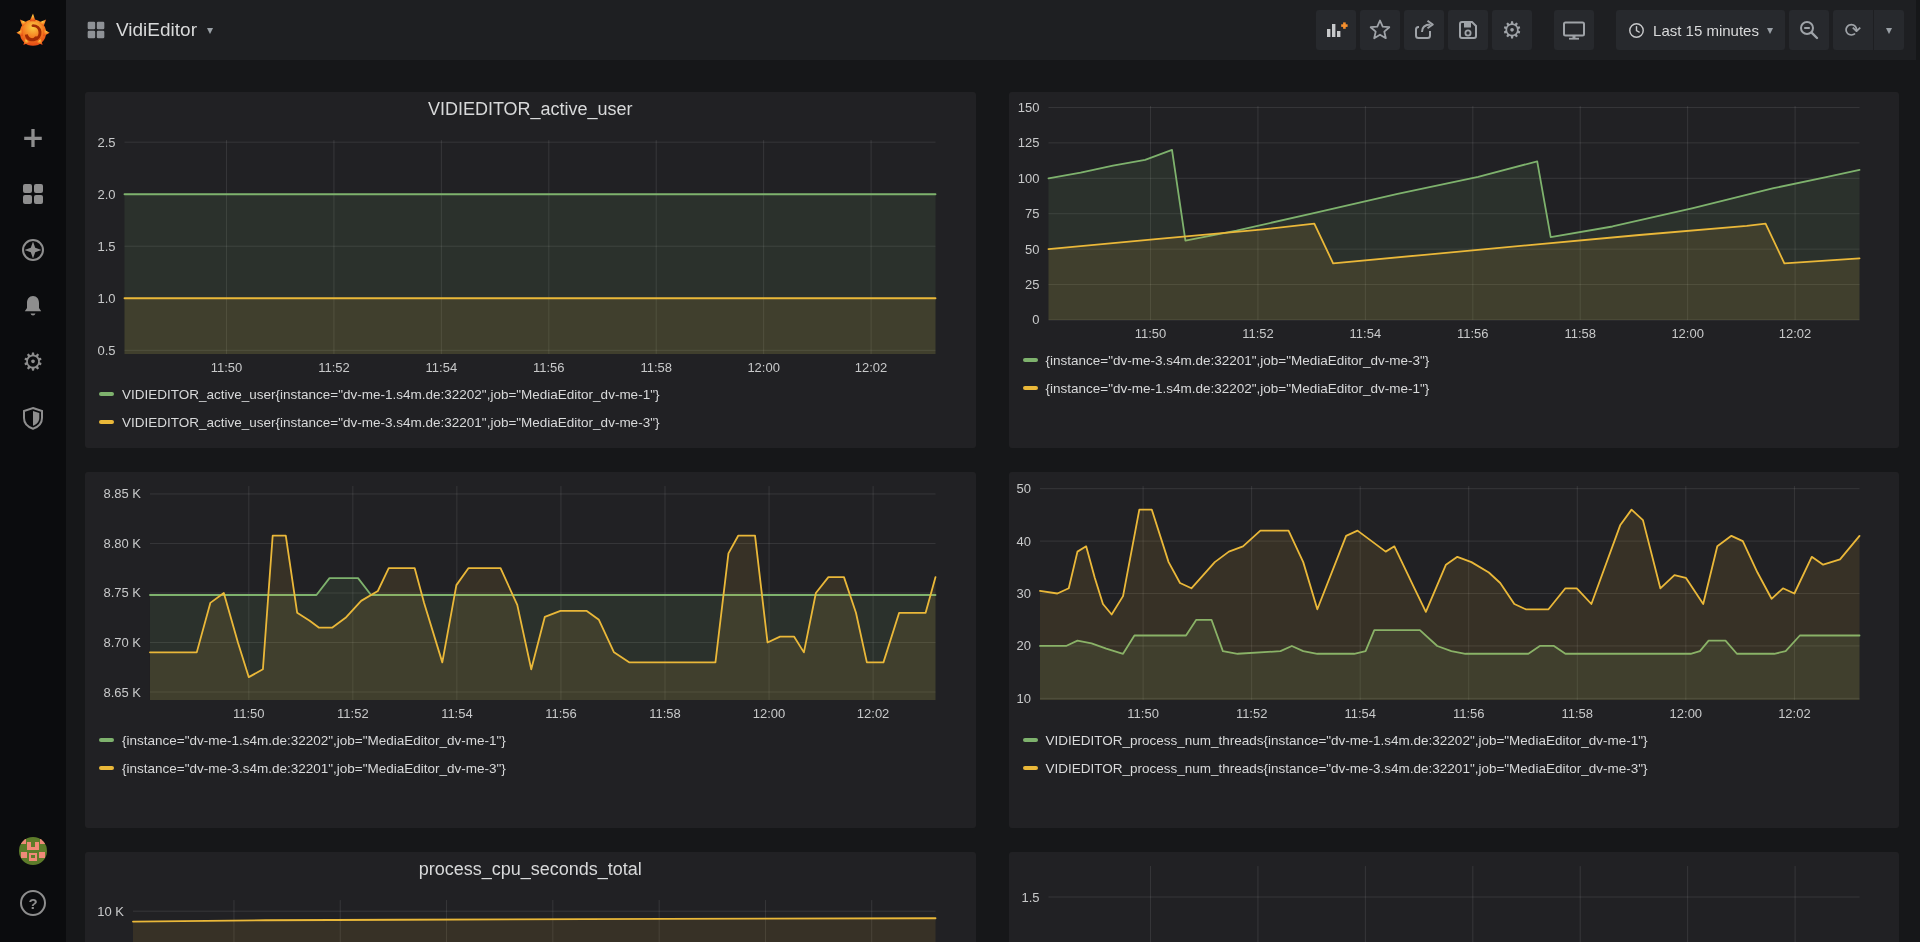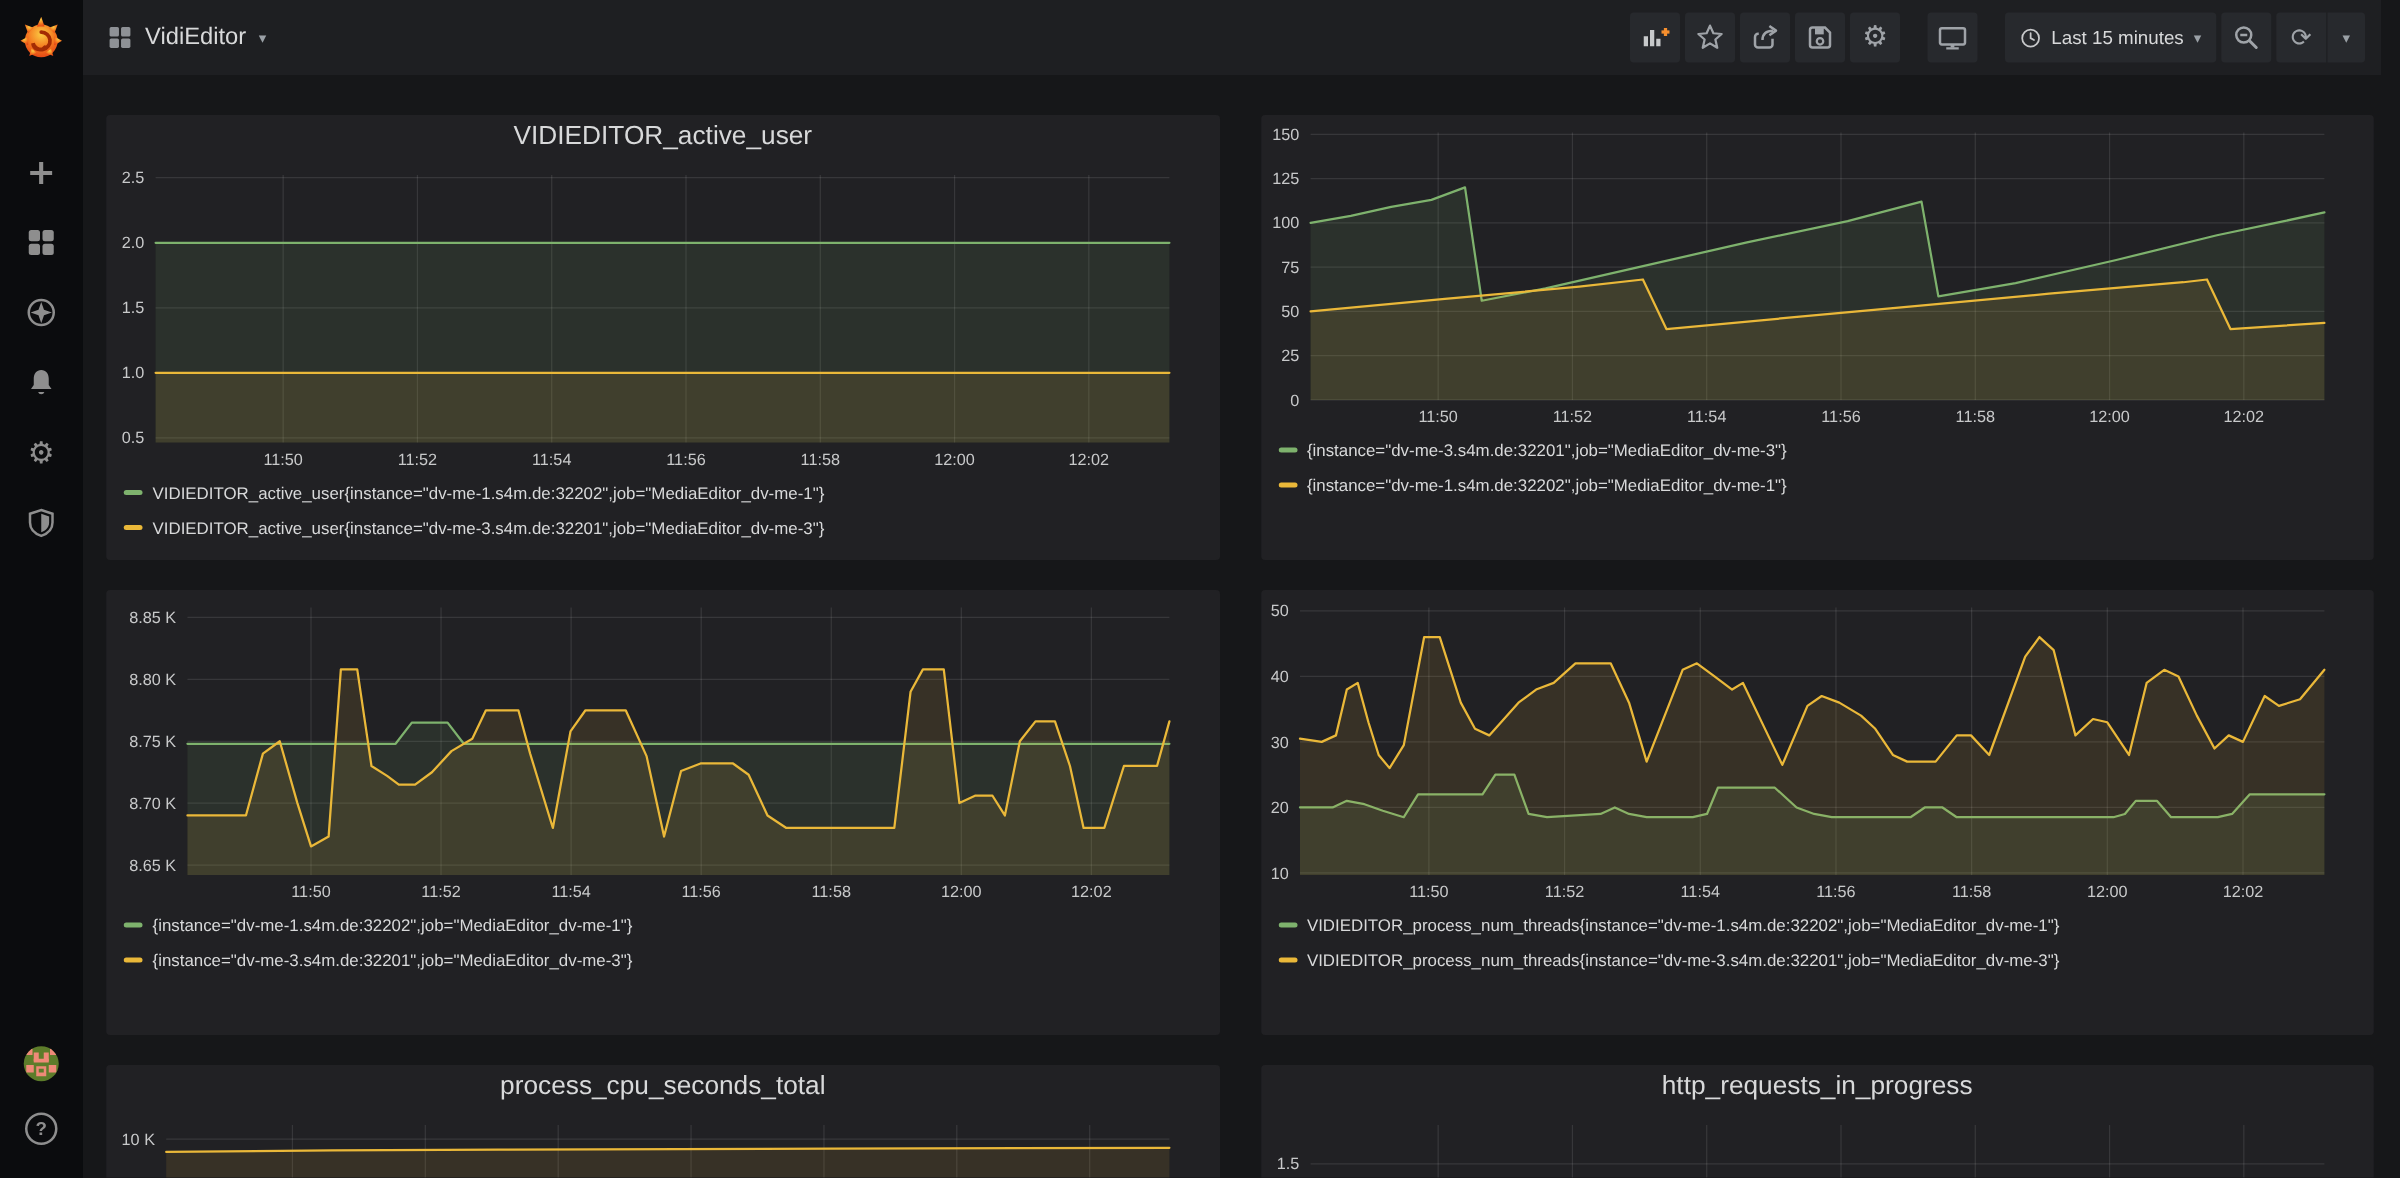--- a/index.html
+++ b/index.html
@@ -12,41 +12,41 @@
   .logo-box { width:66px; height:60px; display:flex; align-items:center; justify-content:center; cursor:pointer; }
   .side-icons { display:flex; flex-direction:column; align-items:center; gap:32px; padding-top:66px; }
   .side-icon { width:24px; height:24px; color:#8e8e8e; display:flex; align-items:center; justify-content:center; cursor:pointer; }
   .side-icon svg { display:block; }
   .glyph { font-family:"DejaVu Sans", sans-serif; color:#8e8e8e; line-height:1; }
   .side-bottom { margin-top:auto; display:flex; flex-direction:column; align-items:center; gap:24px; padding-bottom:26px; }
   .help-circle { width:26px; height:26px; border:2px solid #8e8e8e; border-radius:50%; color:#8e8e8e;
     font-size:15px; font-weight:bold; display:flex; align-items:center; justify-content:center; cursor:pointer; }
 
   
-  .navbar { position:fixed; left:66px; top:0; right:16px; height:60px; background:#1e1f22;
+  .navbar { position:fixed; left:66px; top:0; right:4px; height:60px; background:#1e1f22;
     display:flex; align-items:center; padding:0 12px 0 20px; z-index:10; }
   .dash-nav { display:flex; align-items:center; gap:10px; cursor:pointer; }
   .dash-title { color:#d8d9da; font-size:19px; }
   .caret { font-family:"DejaVu Sans", sans-serif; color:#9aa0a6; font-size:12px; }
   .nav-right { margin-left:auto; display:flex; align-items:center; }
   .nav-btn { height:40px; min-width:40px; background:#27292d; border-radius:3px; margin-left:4px;
     display:flex; align-items:center; justify-content:center; color:#9fa3a8; cursor:pointer; }
   .nav-gap { width:18px; }
   .timepicker { padding:0 12px; gap:8px; color:#d8d9da; font-size:15px; }
   .refresh-group { display:flex; margin-left:4px; }
   .refresh-group .nav-btn:first-child { border-radius:3px 0 0 3px; margin-left:0; }
   .refresh-group .nav-btn:last-child { border-radius:0 3px 3px 0; margin-left:1px; min-width:30px; }
 
   
   .dashboard { position:absolute; left:66px; top:60px; right:0; bottom:0;
     display:grid; grid-template-columns:1fr 1fr; grid-auto-rows:356px; gap:24px 33px;
     padding:32px 21px 0 19px; overflow:hidden; }
   .panel { background:#212124; border-radius:3px; display:flex; flex-direction:column; }
   .panel-title { height:34px; display:flex; align-items:center; justify-content:center;
-    color:#d8d9da; font-size:21px; font-weight:500; cursor:pointer; }
+    color:#d8d9da; font-size:18px; font-weight:500; cursor:pointer; }
   svg.chart { display:block; width:100%; height:252px; }
   .tick-label { fill:#c8c9ca; font-size:13px; font-family:"Liberation Sans", sans-serif; }
   ul.legend { list-style:none; padding:2px 0 0 14px; }
   ul.legend li { display:flex; align-items:center; height:28px; color:#d8d9da; font-size:13.5px; cursor:pointer; }
   .swatch { display:inline-block; width:15px; height:4px; border-radius:2px; margin-right:8px; flex:none; }
 </style>
 </head>
 <body>
 
 <aside class="sidebar">
@@ -410,21 +410,20 @@
         <text x="574.4701986754967" y="246" text-anchor="middle" class="tick-label">11:58</text>
         <text x="680.8278145695365" y="246" text-anchor="middle" class="tick-label">12:00</text>
         <text x="787.1854304635762" y="246" text-anchor="middle" class="tick-label">12:02</text>
         <text x="39" y="29.645833333333336" text-anchor="end" class="tick-label">10 K</text>
         <text x="39" y="103.9513888888889" text-anchor="end" class="tick-label">9 K</text>
       </svg>
 
   </section>
 
   <section class="panel">
-    <div class="panel-title">http_requests_in_progress</div>
     <svg class="chart" viewBox="0 0 891 252">
         <line x1="141.6092715231788" x2="141.6092715231788" y1="14" y2="228" stroke="rgba(255,255,255,0.10)" stroke-width="1"></line>
         <line x1="249.09271523178808" x2="249.09271523178808" y1="14" y2="228" stroke="rgba(255,255,255,0.10)" stroke-width="1"></line>
         <line x1="356.5761589403974" x2="356.5761589403974" y1="14" y2="228" stroke="rgba(255,255,255,0.10)" stroke-width="1"></line>
         <line x1="464.05960264900665" x2="464.05960264900665" y1="14" y2="228" stroke="rgba(255,255,255,0.10)" stroke-width="1"></line>
         <line x1="571.5430463576159" x2="571.5430463576159" y1="14" y2="228" stroke="rgba(255,255,255,0.10)" stroke-width="1"></line>
         <line x1="679.0264900662252" x2="679.0264900662252" y1="14" y2="228" stroke="rgba(255,255,255,0.10)" stroke-width="1"></line>
         <line x1="786.5099337748345" x2="786.5099337748345" y1="14" y2="228" stroke="rgba(255,255,255,0.10)" stroke-width="1"></line>
         <line x1="39.5" x2="851" y1="44.973684210526315" y2="44.973684210526315" stroke="rgba(255,255,255,0.10)" stroke-width="1"></line>
         <line x1="39.5" x2="851" y1="115.36842105263158" y2="115.36842105263158" stroke="rgba(255,255,255,0.10)" stroke-width="1"></line>

